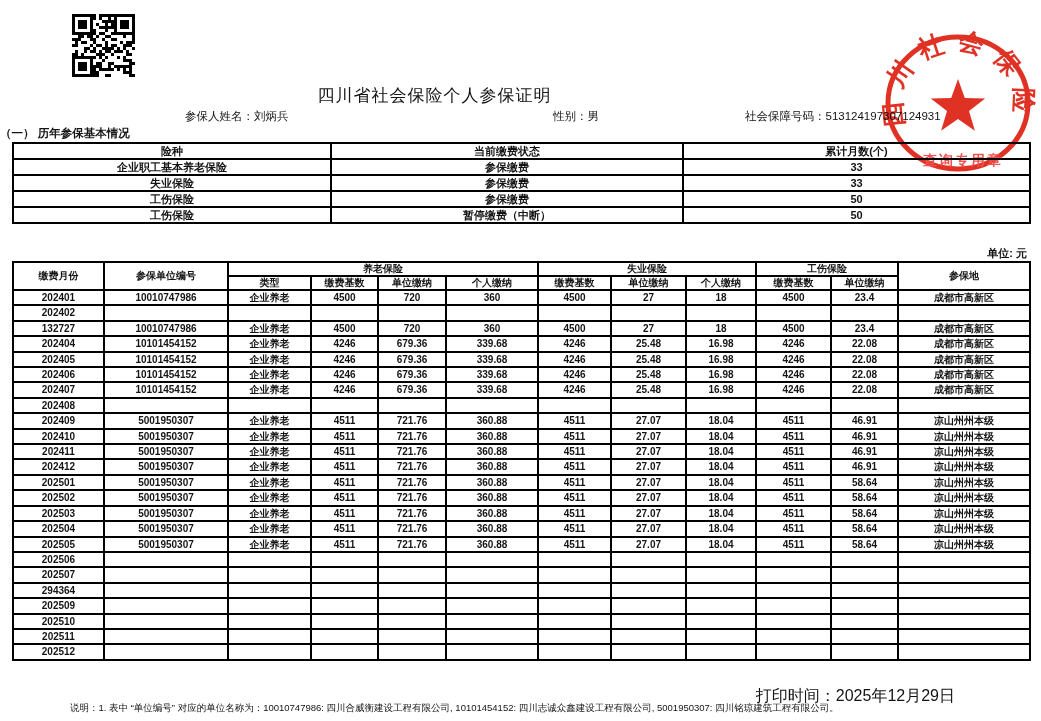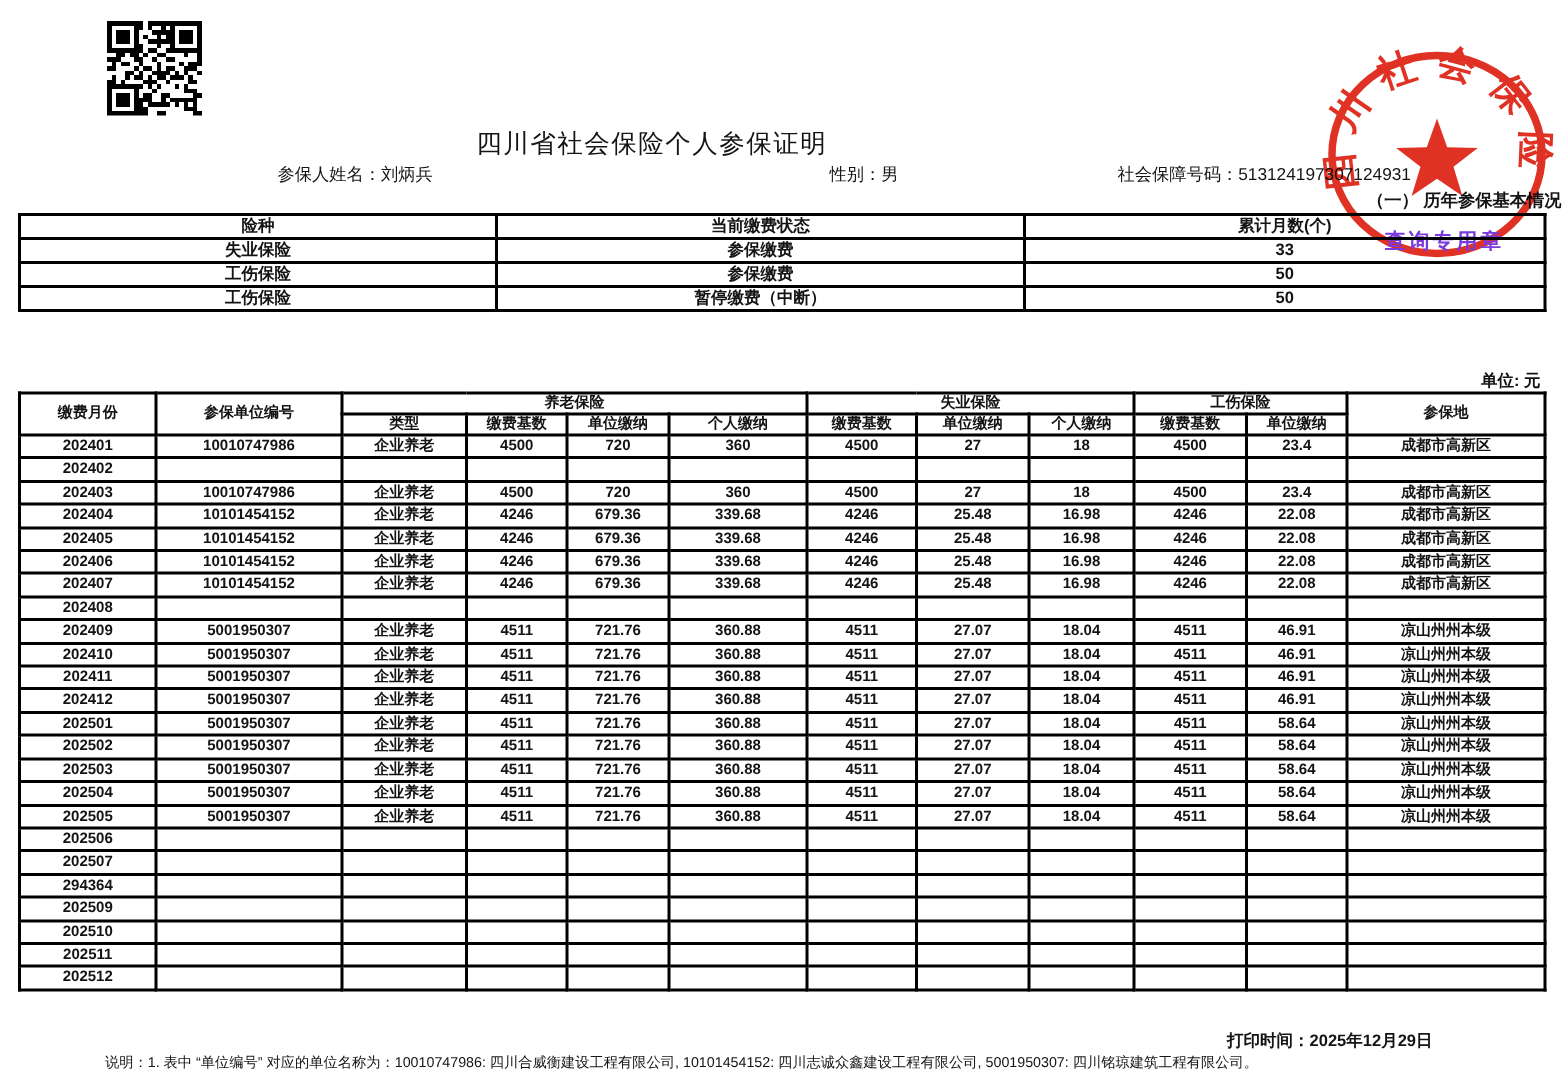--- a/index.html
+++ b/index.html
@@ -6,39 +6,39 @@
   html,body{width:1041px;height:721px}
   body{background:#fff;font-family:"Liberation Sans","DejaVu Sans",sans-serif;color:#141414;position:relative;overflow:hidden}
   .abs{position:absolute}
   
   #qr{left:70px;top:14px;width:66px;height:63px}
   #doc-title{left:0;top:84px;width:869px;text-align:center;font-size:17px;font-weight:400;letter-spacing:1px}
   .info{top:109px;font-size:11.5px;font-weight:400;white-space:nowrap}
   #info-name{left:185px}
   #info-gender{left:553px}
   #info-ssn{left:745px}
-  #sec1-title{left:0;top:126px;width:1041px;text-align:right;font-size:11.5px;font-weight:700}
+  #sec1-title{left:0;top:126px;width:1041px;text-align:left;font-size:11.5px;font-weight:700}
   
   table{border-collapse:collapse;table-layout:fixed;position:absolute;left:12px;background:transparent}
   td,th{border:2px solid #000;text-align:center;overflow:hidden;white-space:nowrap;padding:0}
   #t1{top:142px;width:1017px}
   #t1 th{height:14px;font-size:11px;font-weight:700;line-height:14px}
   #t1 td{height:14px;font-size:11px;font-weight:600;line-height:14px}
   #t2{top:261px;width:1017px}
   #t2 th{height:12px;font-size:10px;font-weight:700;line-height:12px}
   #t2 td{height:13.4px;font-size:10px;font-weight:600;line-height:13.4px}
   #sec2-line{top:244px;left:0;width:1041px;height:16px}
   #sec2-title{left:287px;top:0;font-size:11.5px;font-weight:700;white-space:nowrap}
   #unit-label{right:14px;top:2px;font-size:11px;font-weight:700}
   
-  #print-time{top:686px;right:86px;font-size:11px;font-weight:700;white-space:nowrap}
+  #print-time{top:686px;right:86px;font-size:16px;font-weight:400;white-space:nowrap}
   #note-line{top:702px;left:70px;width:920px;font-size:9.5px;font-weight:400;white-space:nowrap}
   
   #stamp{left:878px;top:30px;width:164px;height:152px;mix-blend-mode:multiply;opacity:.92;pointer-events:none}
-  #stamp-bottom{position:absolute;left:32px;top:122px;width:106px;text-align:center;font-size:14px;font-weight:700;color:#6d28d9;letter-spacing:2px;white-space:nowrap}
+  #stamp-bottom{position:absolute;left:32px;top:122px;width:106px;text-align:center;font-size:14px;font-weight:700;color:#ef4444;letter-spacing:2px;white-space:nowrap}
 </style>
 </head>
 <body>
 
 <div class="abs" id="qr">
   <svg viewBox="0 0 63 63" width="66" height="63" shape-rendering="crispEdges">
       <rect x="21" y="0" width="3" height="3" fill="#000"></rect>
       <rect x="27" y="0" width="3" height="3" fill="#000"></rect>
       <rect x="30" y="0" width="3" height="3" fill="#000"></rect>
       <rect x="33" y="0" width="3" height="3" fill="#000"></rect>
@@ -204,20 +204,25 @@
     </colgroup>
   <thead>
     <tr>
       <th>险种</th>
       <th>当前缴费状态</th>
       <th>累计月数(个)</th>
     </tr>
   </thead>
   <tbody>
       <tr>
+        <td>企业职工基本养老保险</td>
+        <td>参保缴费</td>
+        <td>33</td>
+      </tr>
+      <tr>
         <td>失业保险</td>
         <td>参保缴费</td>
         <td>33</td>
       </tr>
       <tr>
         <td>工伤保险</td>
         <td>参保缴费</td>
         <td>50</td>
       </tr>
       <tr>
@@ -290,21 +295,21 @@
         <td></td>
         <td></td>
         <td></td>
         <td></td>
         <td></td>
         <td></td>
         <td></td>
         <td></td>
       </tr>
       <tr>
-        <td>202403</td>
+        <td>132727</td>
         <td>10010747986</td>
         <td>企业养老</td>
         <td>4500</td>
         <td>720</td>
         <td>360</td>
         <td>4500</td>
         <td>27</td>
         <td>18</td>
         <td>4500</td>
         <td>23.4</td>

